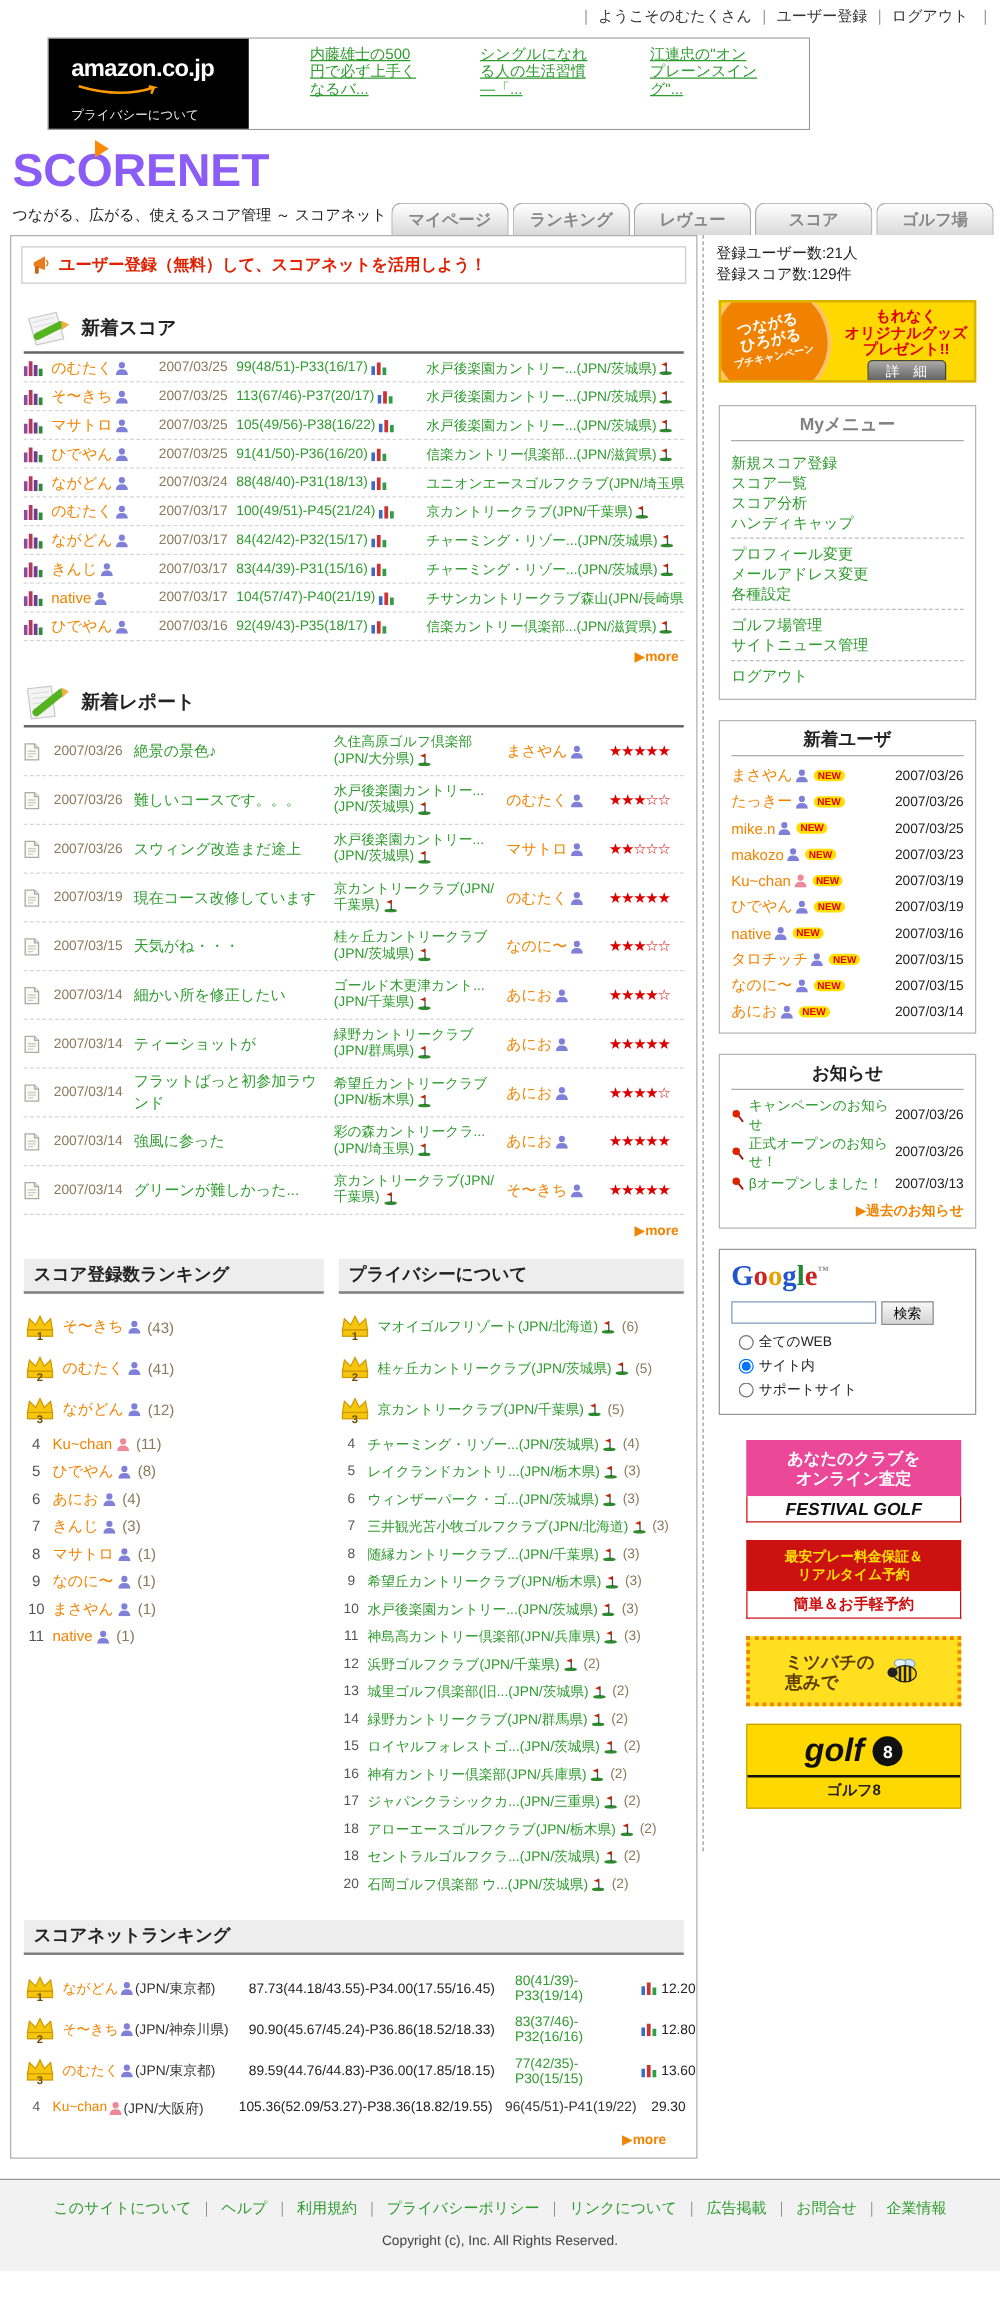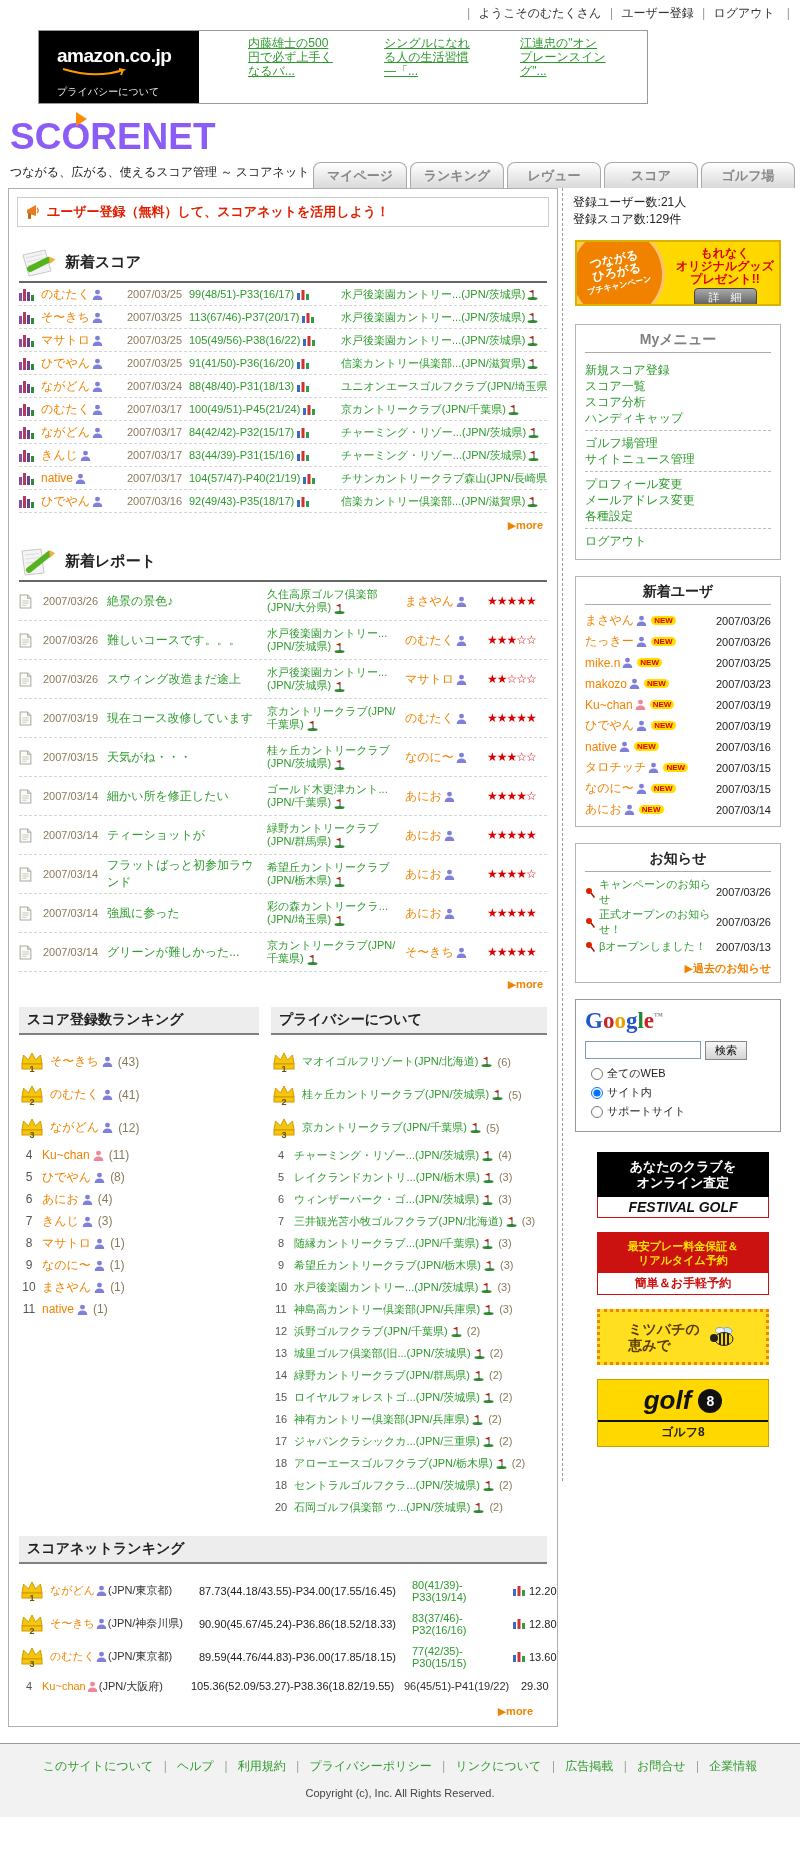--- a/index.html
+++ b/index.html
@@ -129,21 +129,21 @@
   .g-blue{color:#2255cc;}.g-red{color:#cc2222;}.g-yellow{color:#e8a000;}.g-green{color:#228833;}
   .gtm{font-size:9px;color:#888;vertical-align:super;}
   .gsearch{display:flex;gap:4px;margin:7px 0 6px;}
   .gsearch input[type=text]{width:116px;height:18px;border:1px solid #7f9db9;font-size:11px;}
   .gbtn{font-size:11px;background:linear-gradient(#f8f8f8,#d4d4d4);border:1px solid #888;padding:1px 9px;}
   .gopt{font-size:11px;display:flex;align-items:center;gap:4px;margin:4px 0 4px 6px;}
   .gopt input{margin:0;width:12px;height:12px;}
 
   
   .ad{width:172px;margin:0 0 14px 24px;text-align:center;}
-  .ad-festival .top{background:#000000;color:#fff;font-weight:bold;font-size:13px;padding:7px 0 6px;line-height:16px;}
+  .ad-festival .top{background:#ec4899;color:#fff;font-weight:bold;font-size:13px;padding:7px 0 6px;line-height:16px;}
   .ad-festival .strip{background:#fff;border:1px solid #cc1111;border-top:none;color:#111;font-weight:bold;font-style:italic;font-size:14px;padding:2px 0;}
   .ad-twosome .top{background:#123c2a;color:#fff;padding:6px 0 5px;}
   .tw-brand{font-size:17px;font-weight:bold;letter-spacing:1px;}
   .tw-sub{font-size:8px;letter-spacing:3px;color:#cfe0d8;}
   .ad-twosome .strip{background:#fff;border:1px solid #123c2a;border-top:none;font-size:11px;font-weight:bold;padding:2px 0;}
   .ad-bee{background:#ffdf20;border:3px dotted #f08300;display:flex;align-items:center;justify-content:center;gap:8px;padding:9px 4px;}
   .bee-text{font-size:14px;font-weight:bold;color:#5a3c00;line-height:16px;text-align:left;}
   .ad-yoyaku .top{background:#cc1111;color:#ffe000;font-weight:bold;font-size:11px;padding:7px 0 6px;line-height:14px;}
   .ad-yoyaku .strip{background:#fff;border:1px solid #cc1111;border-top:none;color:#cc1111;font-weight:bold;font-size:12px;padding:2px 0;}
   .ad-golf8{background:#ffd800;border:1px solid #caa000;padding:5px 0 0;}
@@ -1624,28 +1624,28 @@
       <div class="sbox-title">Myメニュー</div>
       <ul class="menu-group">
 
       <li><a class="green-link">新規スコア登録</a></li>
           <li><a class="green-link">スコア一覧</a></li>
           <li><a class="green-link">スコア分析</a></li>
           <li><a class="green-link">ハンディキャップ</a></li>
         </ul>
       <ul class="menu-group">
 
-      <li><a class="green-link">ゴルフ場管理</a></li>
-          <li><a class="green-link">サイトニュース管理</a></li>
-        </ul>
-      <ul class="menu-group">
-
       <li><a class="green-link">プロフィール変更</a></li>
           <li><a class="green-link">メールアドレス変更</a></li>
           <li><a class="green-link">各種設定</a></li>
+        </ul>
+      <ul class="menu-group">
+
+      <li><a class="green-link">ゴルフ場管理</a></li>
+          <li><a class="green-link">サイトニュース管理</a></li>
         </ul>
       <ul class="menu-group">
 
       <li><a class="green-link">ログアウト</a></li>
         </ul>
     </div>
 
     <div class="sbox">
       <div class="sbox-title">新着ユーザ</div>
       <div>

